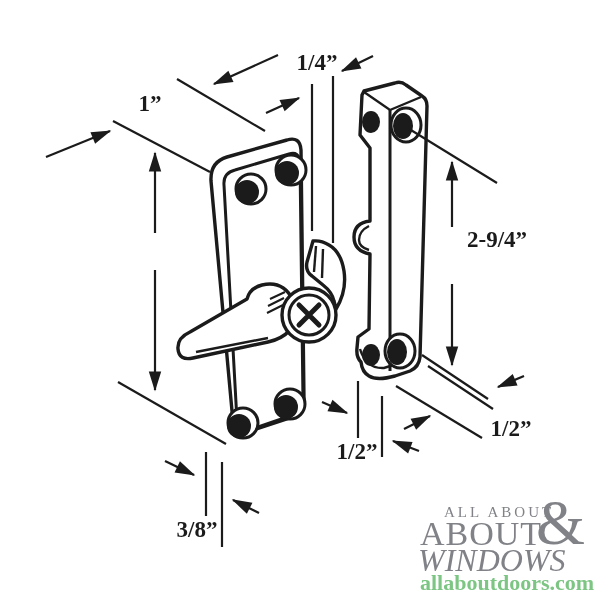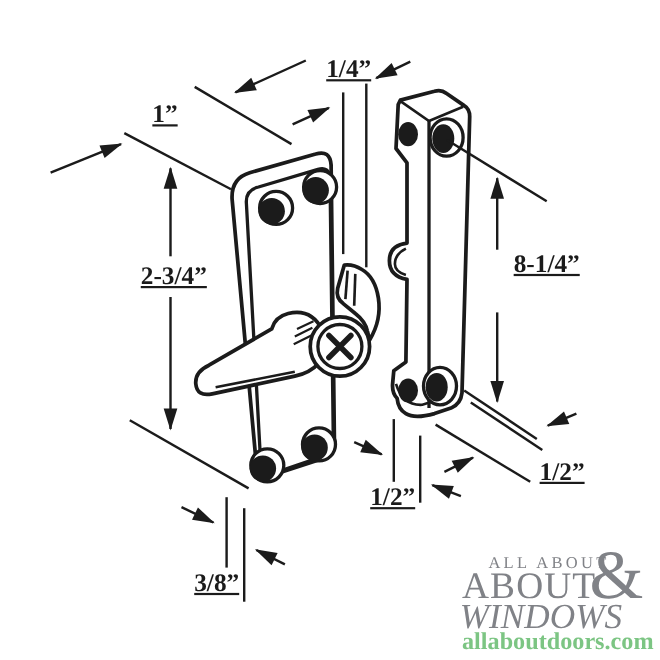--- a/index.html
+++ b/index.html
@@ -13,21 +13,21 @@
     font-family:"Liberation Serif","DejaVu Serif",serif;
   }
   .stage svg{position:absolute;left:0;top:0;}
   svg .ln{fill:none;stroke:var(--line);stroke-width:2.2;}
   svg .shape{fill:#fff;stroke:var(--line);stroke-width:3.4;stroke-linejoin:round;}
   svg .thin{fill:none;stroke:var(--line);stroke-width:2.4;}
   svg .hole{fill:var(--line);stroke:none;}
   svg .ring{fill:#fff;stroke:var(--line);stroke-width:3;}
   .dim{
     position:absolute;transform:translate(-50%,-50%);
-    font-weight:bold;font-size:23px;color:var(--line);white-space:nowrap;text-decoration:underline;
+    font-weight:bold;font-size:23px;color:var(--line);white-space:nowrap;
   }
   .logo{position:absolute;color:var(--logo-gray);}
   .logo-allabout{left:444px;top:504px;font-size:15px;letter-spacing:3px;}
   .logo-doors{left:420px;top:515px;font-size:34px;letter-spacing:1px;}
   .logo-amp{left:536px;top:492px;font-size:63px;line-height:1;}
   .logo-windows{left:418px;top:542px;font-size:32px;font-style:italic;}
   .logo-url{left:420px;top:570px;font-size:22px;font-weight:bold;color:var(--logo-green);}
 </style>
 </head>
 <body>
@@ -159,22 +159,21 @@
     <g>
       <path class="ln" d="M206,452 L206,516"></path>
       <path class="ln" d="M222,462 L222,547"></path>
       <path class="ln" d="M165,461 L194,475" marker-end="url(#ah)"></path>
       <path class="ln" d="M259,513 L233,500" marker-end="url(#ah)"></path>
     </g>
   </svg>
 
   <div class="dim" style="left:150px;top:104px">1”</div>
   <div class="dim" style="left:317px;top:63px">1/4”</div>
-  <div class="dim" style="left:158px;top:251px">2-3/4”</div>
-  <div class="dim" style="left:497px;top:240px">8-1/4”</div>
+  <div class="dim" style="left:497px;top:240px">2-9/4”</div>
   <div class="dim" style="left:511px;top:429px">1/2”</div>
   <div class="dim" style="left:357px;top:452px">1/2”</div>
   <div class="dim" style="left:197px;top:530px">3/8”</div>
 
   <div>
     <div class="logo logo-allabout">ALL ABOUT</div>
     <div class="logo logo-doors">ABOUT</div>
     <div class="logo logo-amp">&amp;</div>
     <div class="logo logo-windows">WINDOWS</div>
     <div class="logo logo-url">allaboutdoors.com</div>

